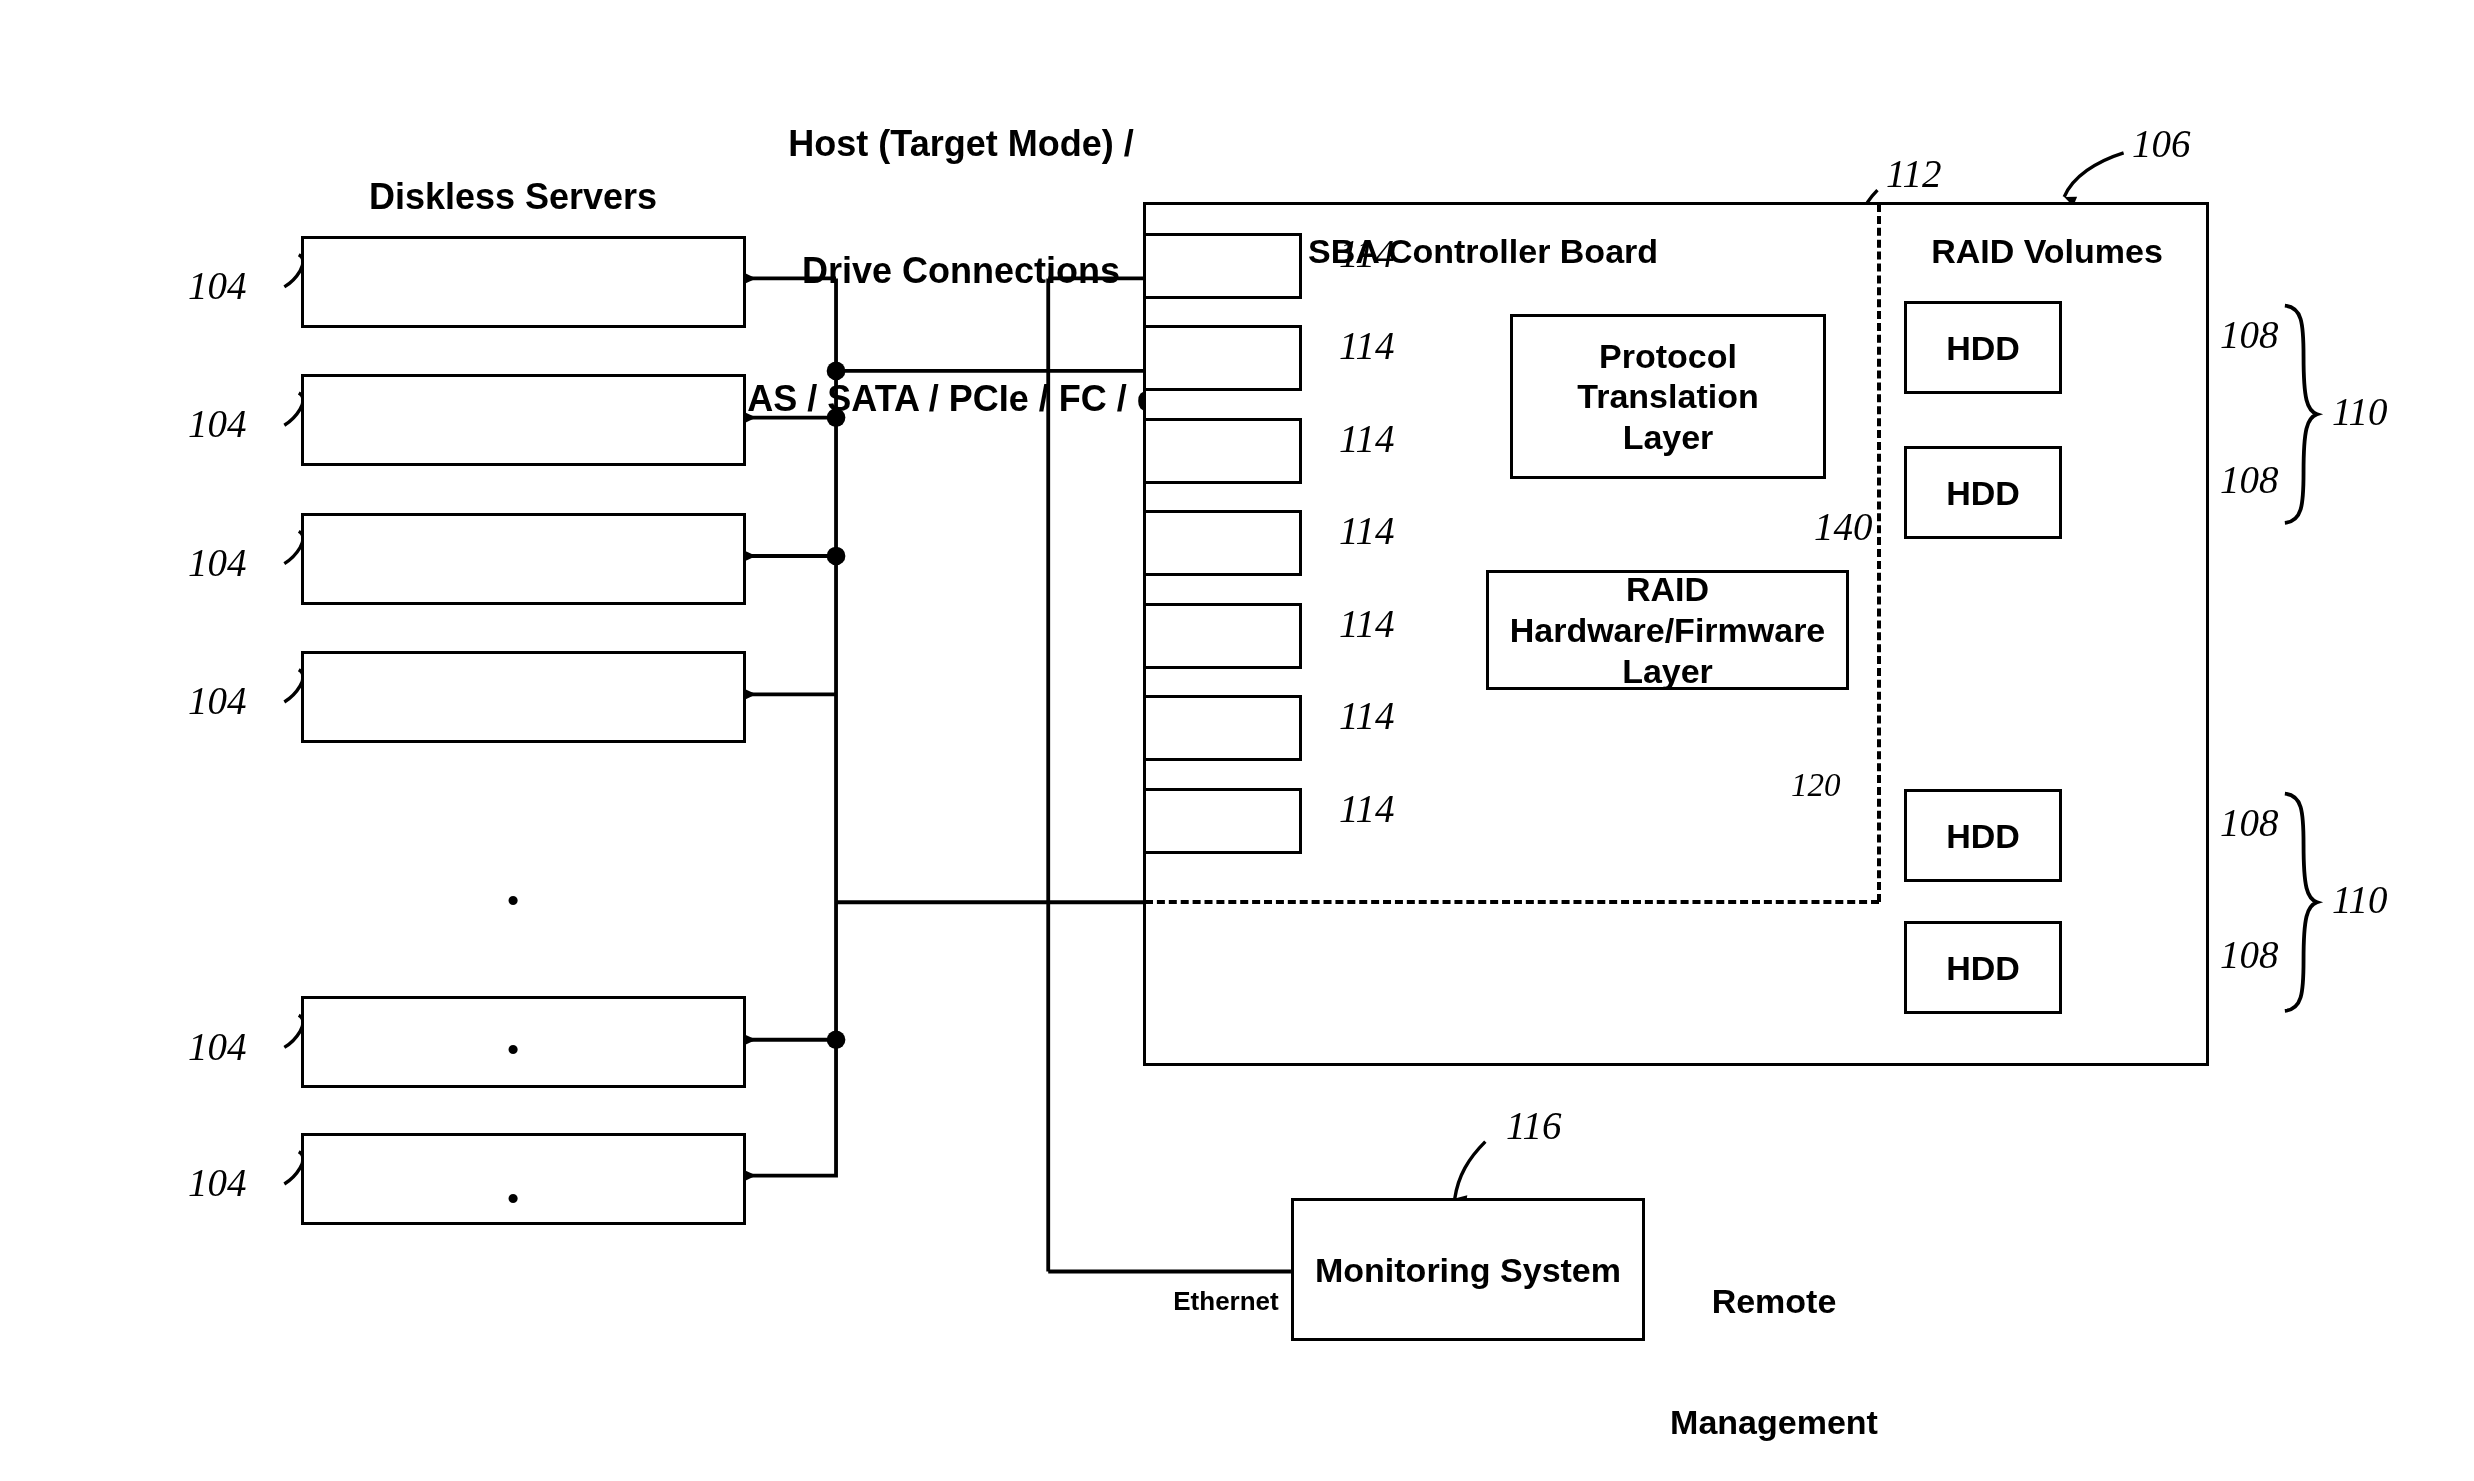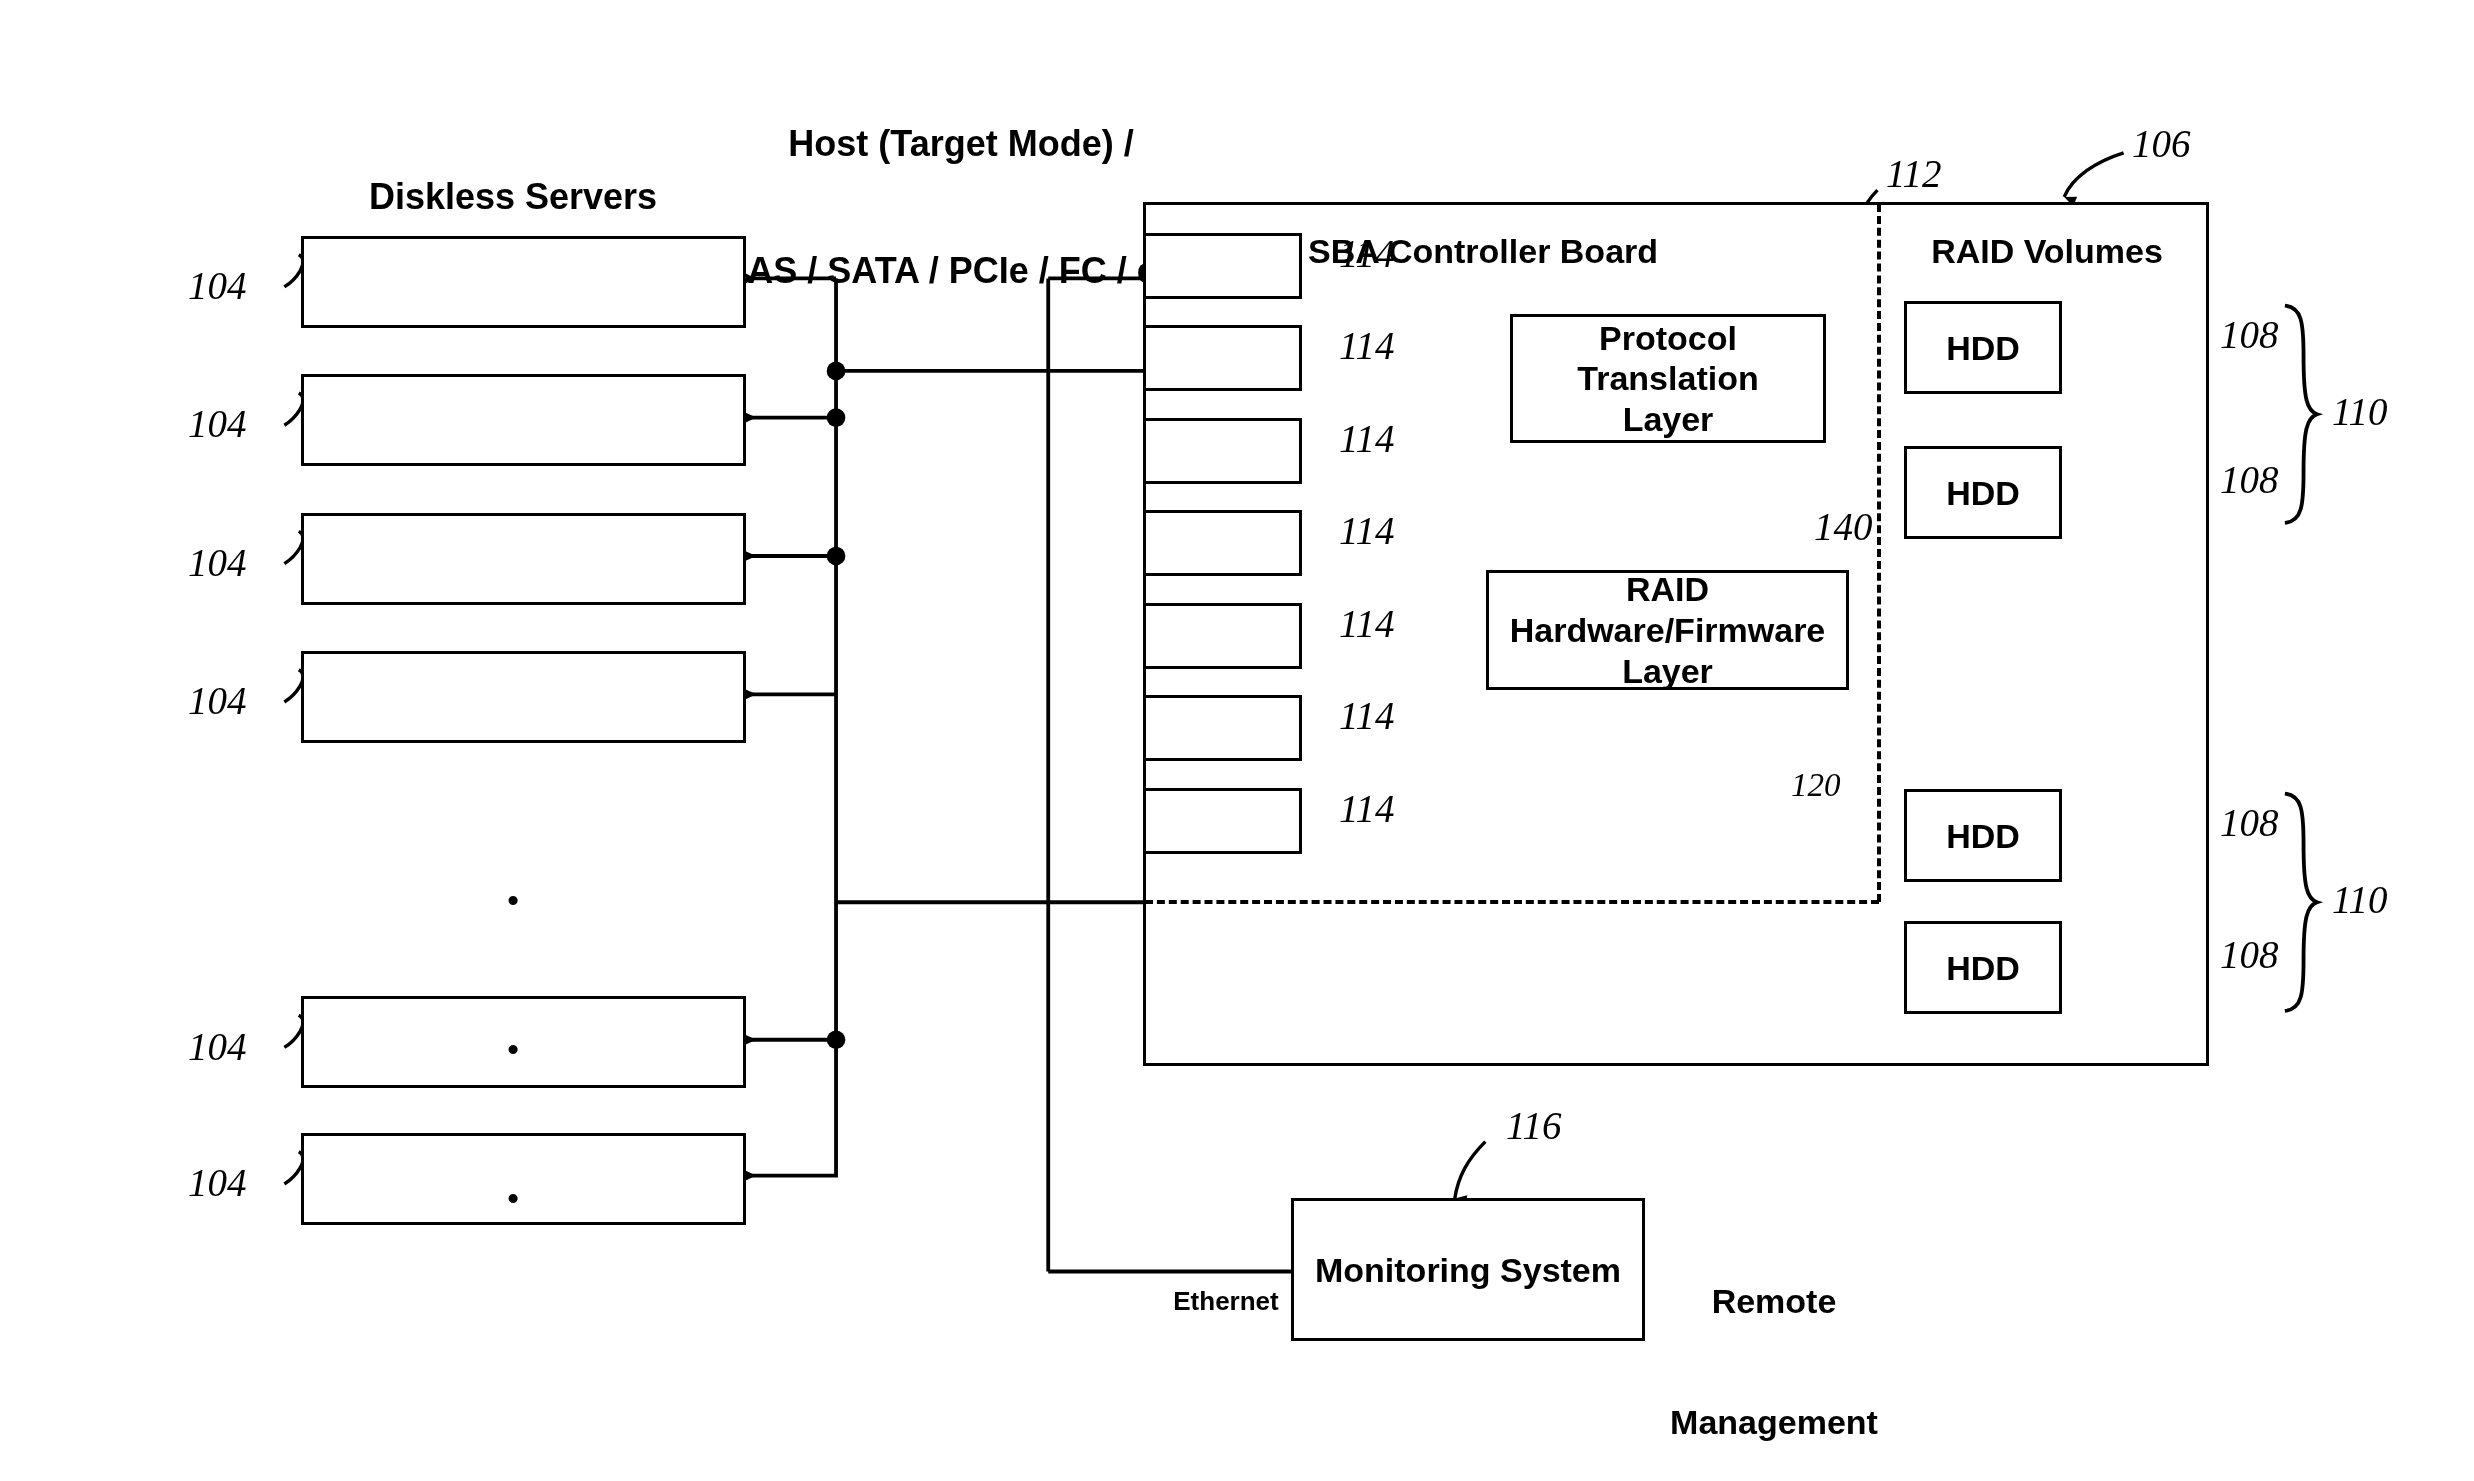--- a/index.html
+++ b/index.html
@@ -109,20 +109,21 @@
     <g stroke="#000" fill="none" stroke-width="4.5">
       <path d="M2692,360 C 2712,362 2714,380 2714,420 C 2714,470 2718,484 2730,488
                C 2718,492 2714,506 2714,556 C 2714,596 2712,614 2692,616"></path>
       <path d="M2692,935 C 2712,937 2714,955 2714,995 C 2714,1045 2718,1059 2730,1063
                C 2718,1067 2714,1081 2714,1131 C 2714,1171 2712,1189 2692,1191"></path>
     </g>
   </svg>
 
   <div class="txt t-plain ctr" style="left:961px;top:38px;font-size:36px;">
     <div>Host (Target Mode) /</div>
+    <div>Drive Connections</div>
     <div>(SAS / SATA / PCIe / FC / etc.)</div>
   </div>
 
   <div class="txt t-plain ctr" style="left:513px;top:176px;font-size:36px;">Diskless Servers</div>
 
   <div class="box" style="left:301px;top:236px;width:445px;height:92px;"></div>
   <div class="box" style="left:301px;top:374px;width:445px;height:92px;"></div>
   <div class="box" style="left:301px;top:513px;width:445px;height:92px;"></div>
   <div class="box" style="left:301px;top:651px;width:445px;height:92px;"></div>
   <div class="box" style="left:301px;top:996px;width:445px;height:92px;"></div>
@@ -165,21 +166,21 @@
   <div class="txt t-ref lft" style="left:1339px;top:416px;font-size:39px;">114</div>
   <div class="txt t-ref lft" style="left:1339px;top:508px;font-size:39px;">114</div>
   <div class="txt t-ref lft" style="left:1339px;top:601px;font-size:39px;">114</div>
   <div class="txt t-ref lft" style="left:1339px;top:693px;font-size:39px;">114</div>
   <div class="txt t-ref lft" style="left:1339px;top:786px;font-size:39px;">114</div>
 
   <div class="txt t-ref lft" style="left:1886px;top:151px;font-size:39px;">112</div>
 
   <div class="txt t-ref lft" style="left:2132px;top:121px;font-size:39px;">106</div>
 
-  <div class="box" style="left:1510px;top:314px;width:316px;height:129px;">
+  <div class="box" style="left:1510px;top:314px;width:316px;height:165px;">
     <div class="boxlabel t-plain" style="font-size:34px;">Protocol
 Translation
 Layer</div>
   </div>
   <div class="txt t-ref lft" style="left:1814px;top:504px;font-size:39px;">140</div>
 
   <div class="box" style="left:1486px;top:570px;width:363px;height:120px;">
     <div class="boxlabel t-plain" style="font-size:34px;">RAID
 Hardware/Firmware
 Layer</div>

